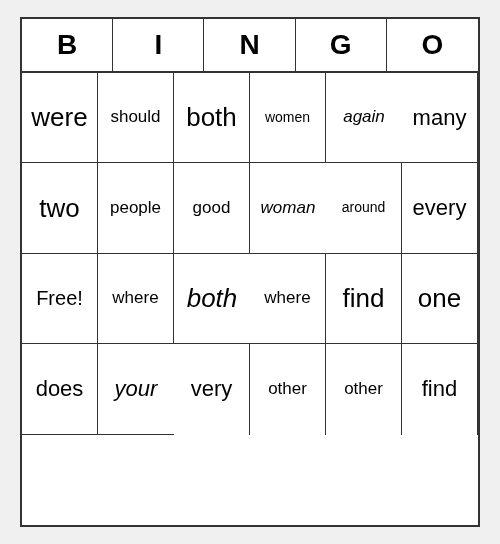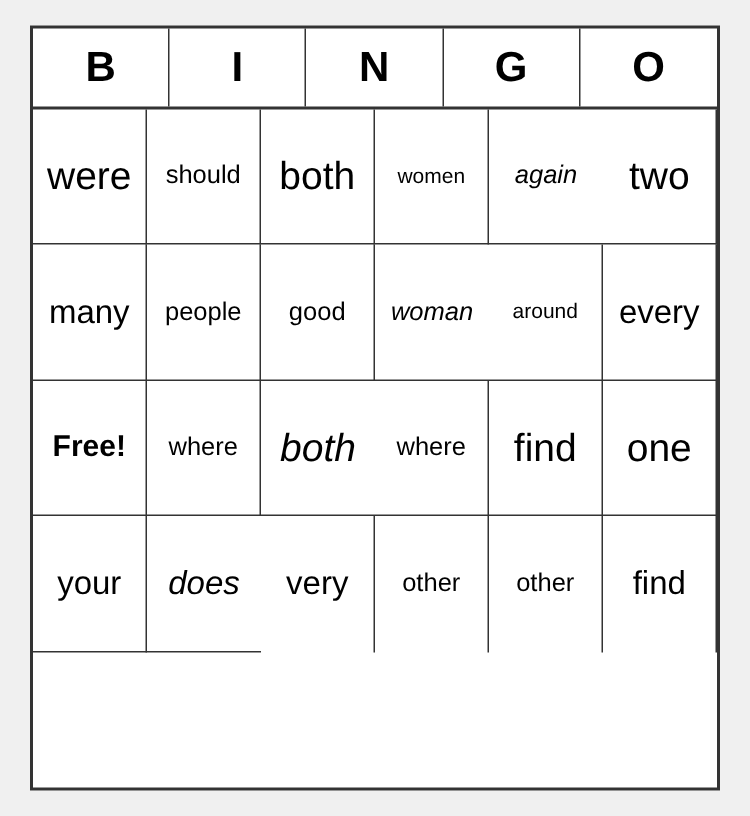--- a/index.html
+++ b/index.html
@@ -93,21 +93,21 @@
       font-weight: normal;
     }
 
     .size-sm {
       font-size: 14px;
       font-weight: normal;
     }
 
     .free-cell {
       font-size: 20px;
-      font-weight: bold;
+      font-weight: normal;
     }
   </style>
 </head>
 <body>
 
 <div class="bingo-card">
   <div class="bingo-header">
   <div class="bingo-header-cell">B</div>
       <div class="bingo-header-cell">I</div>
       <div class="bingo-header-cell">N</div>
@@ -124,24 +124,24 @@
       <div class="bingo-cell">
         <span class="cell-text size-xl">both</span>
       </div>
       <div class="bingo-cell">
         <span class="cell-text size-sm">women</span>
       </div>
       <div class="bingo-cell">
         <span class="cell-text size-md">again</span>
       </div>
       <div class="bingo-cell">
-        <span class="cell-text size-xl">two</span>
+        <span class="cell-text size-lg">many</span>
       </div>
       <div class="bingo-cell">
-        <span class="cell-text size-lg">many</span>
+        <span class="cell-text size-xl">two</span>
       </div>
       <div class="bingo-cell">
         <span class="cell-text size-md">people</span>
       </div>
       <div class="bingo-cell">
         <span class="cell-text size-md">good</span>
       </div>
       <div class="bingo-cell">
         <span class="cell-text size-md">woman</span>
       </div>
@@ -163,24 +163,24 @@
       <div class="bingo-cell">
         <span class="cell-text size-md">where</span>
       </div>
       <div class="bingo-cell">
         <span class="cell-text size-xl">find</span>
       </div>
       <div class="bingo-cell">
         <span class="cell-text size-xl">one</span>
       </div>
       <div class="bingo-cell">
-        <span class="cell-text size-lg">your</span>
+        <span class="cell-text size-lg">does</span>
       </div>
       <div class="bingo-cell">
-        <span class="cell-text size-lg">does</span>
+        <span class="cell-text size-lg">your</span>
       </div>
       <div class="bingo-cell">
         <span class="cell-text size-lg">very</span>
       </div>
       <div class="bingo-cell">
         <span class="cell-text size-md">other</span>
       </div>
       <div class="bingo-cell">
         <span class="cell-text size-md">other</span>
       </div>

